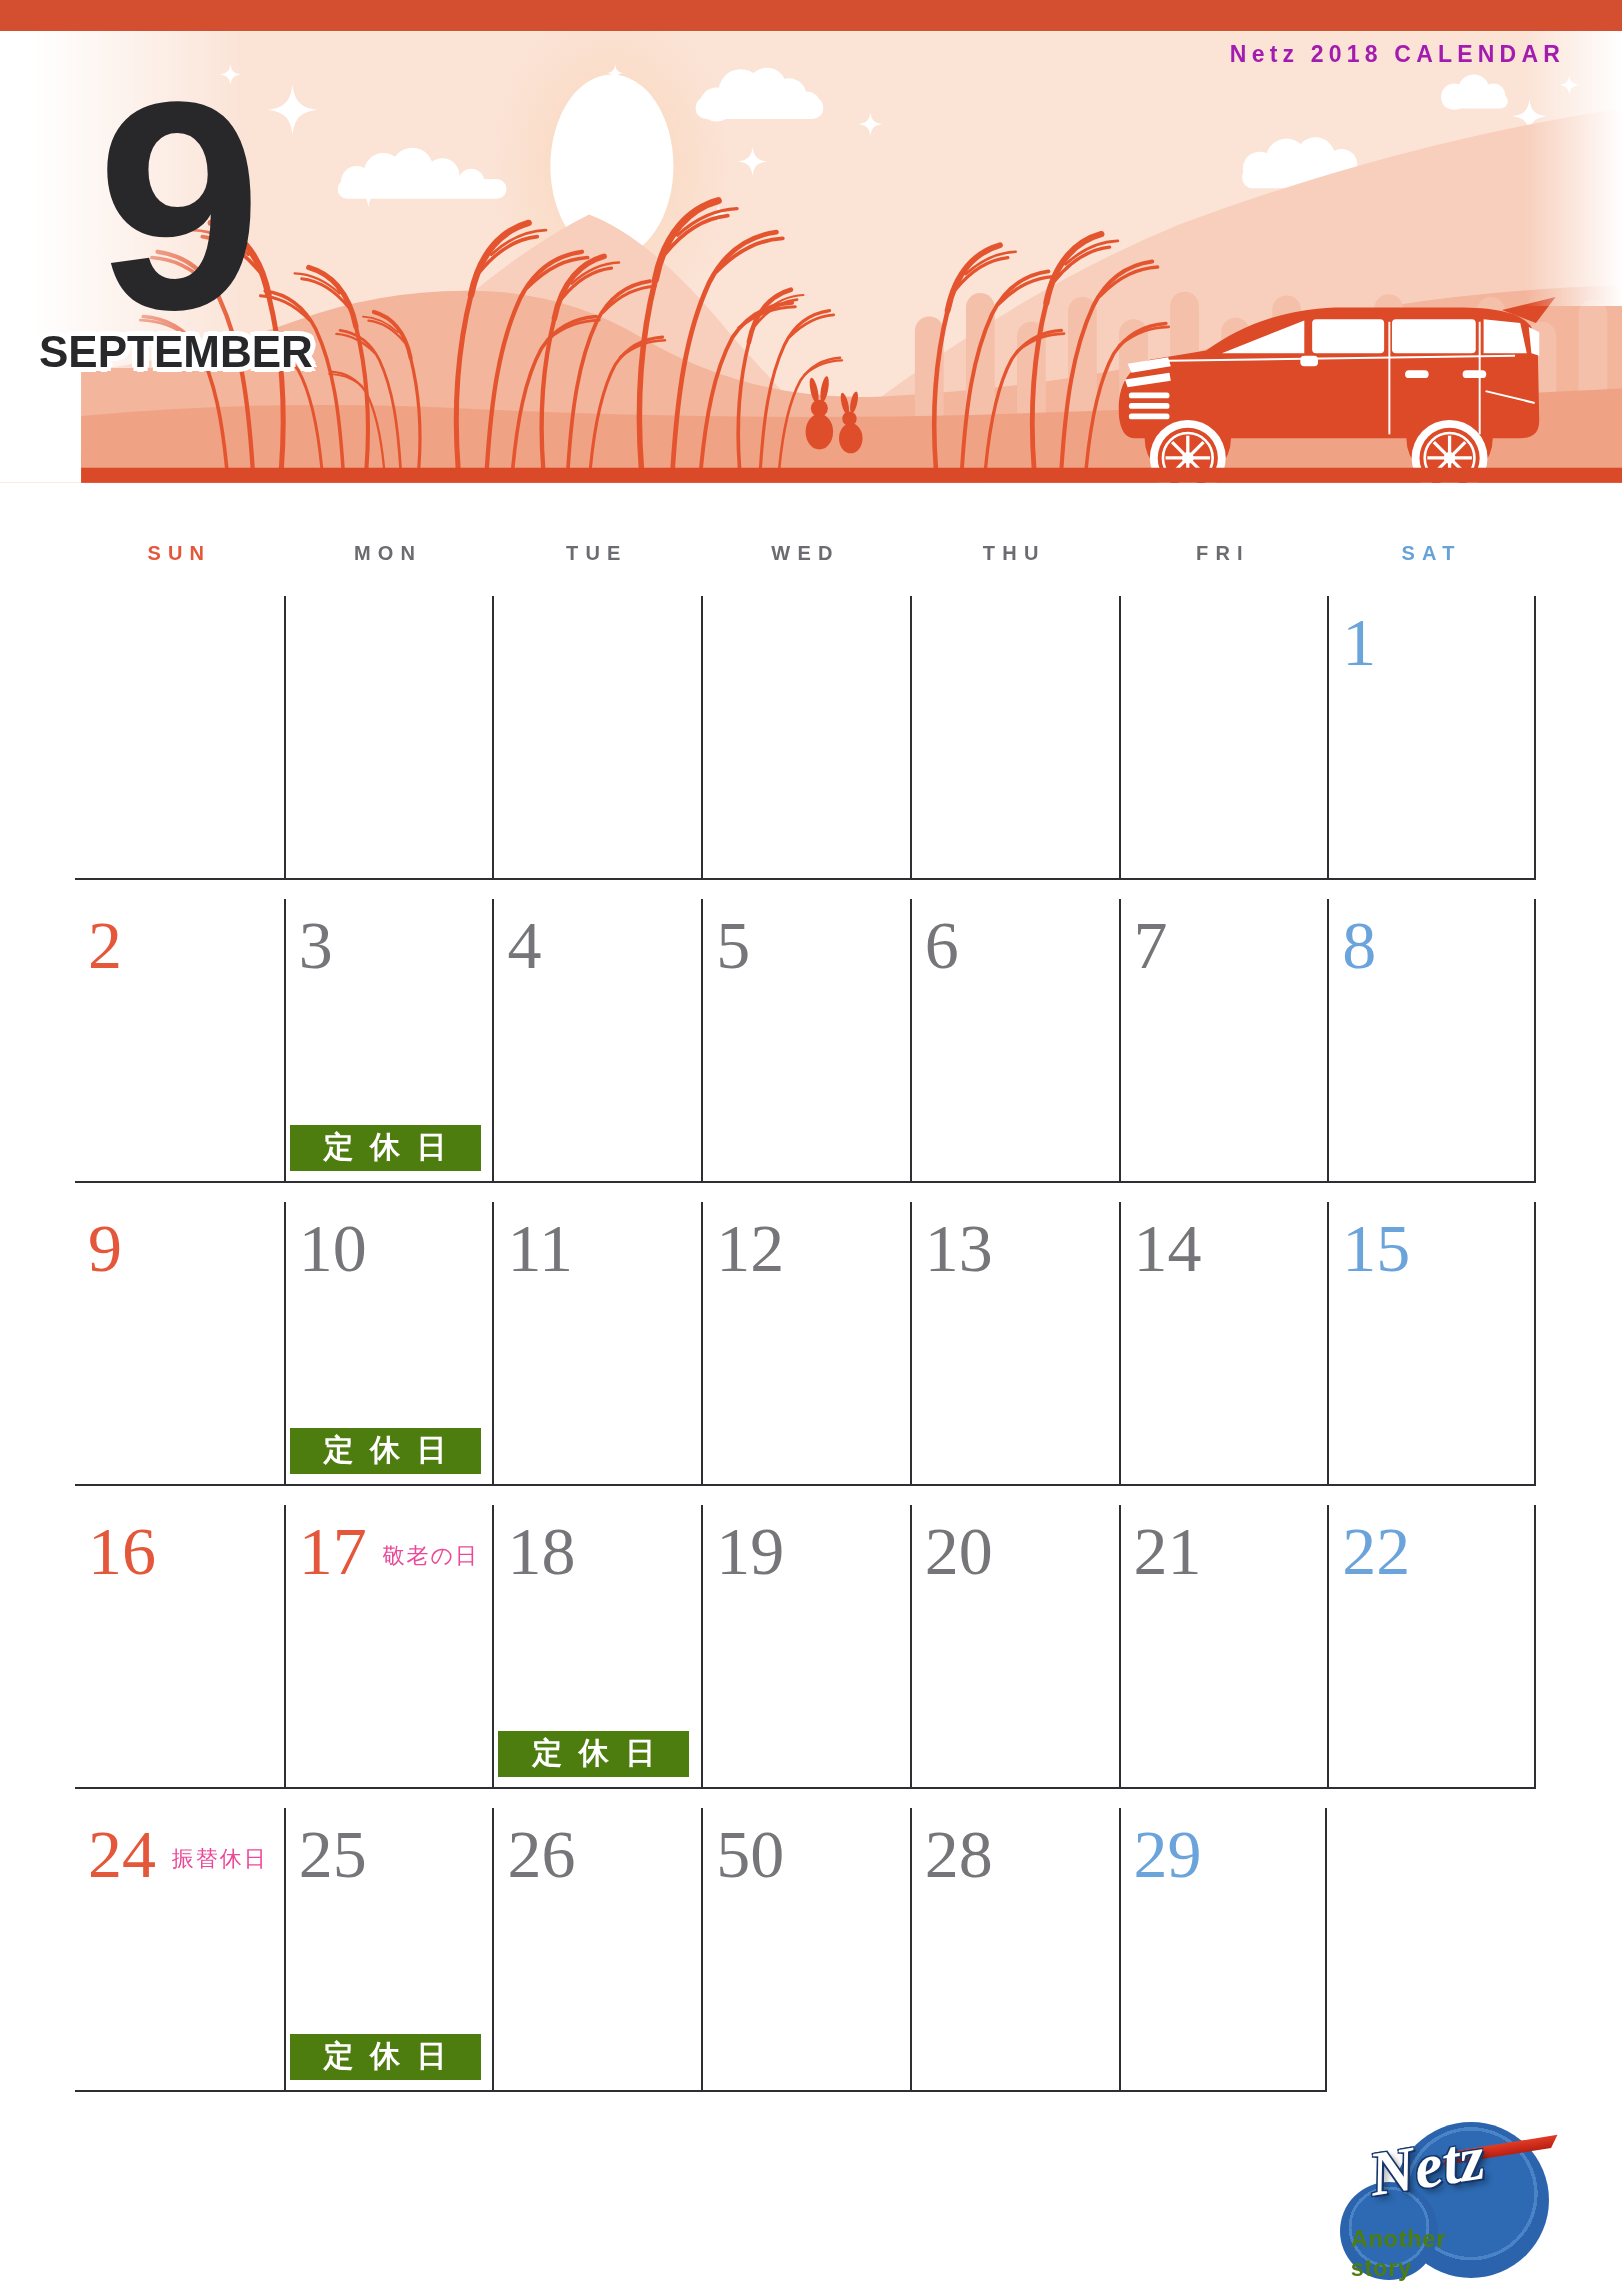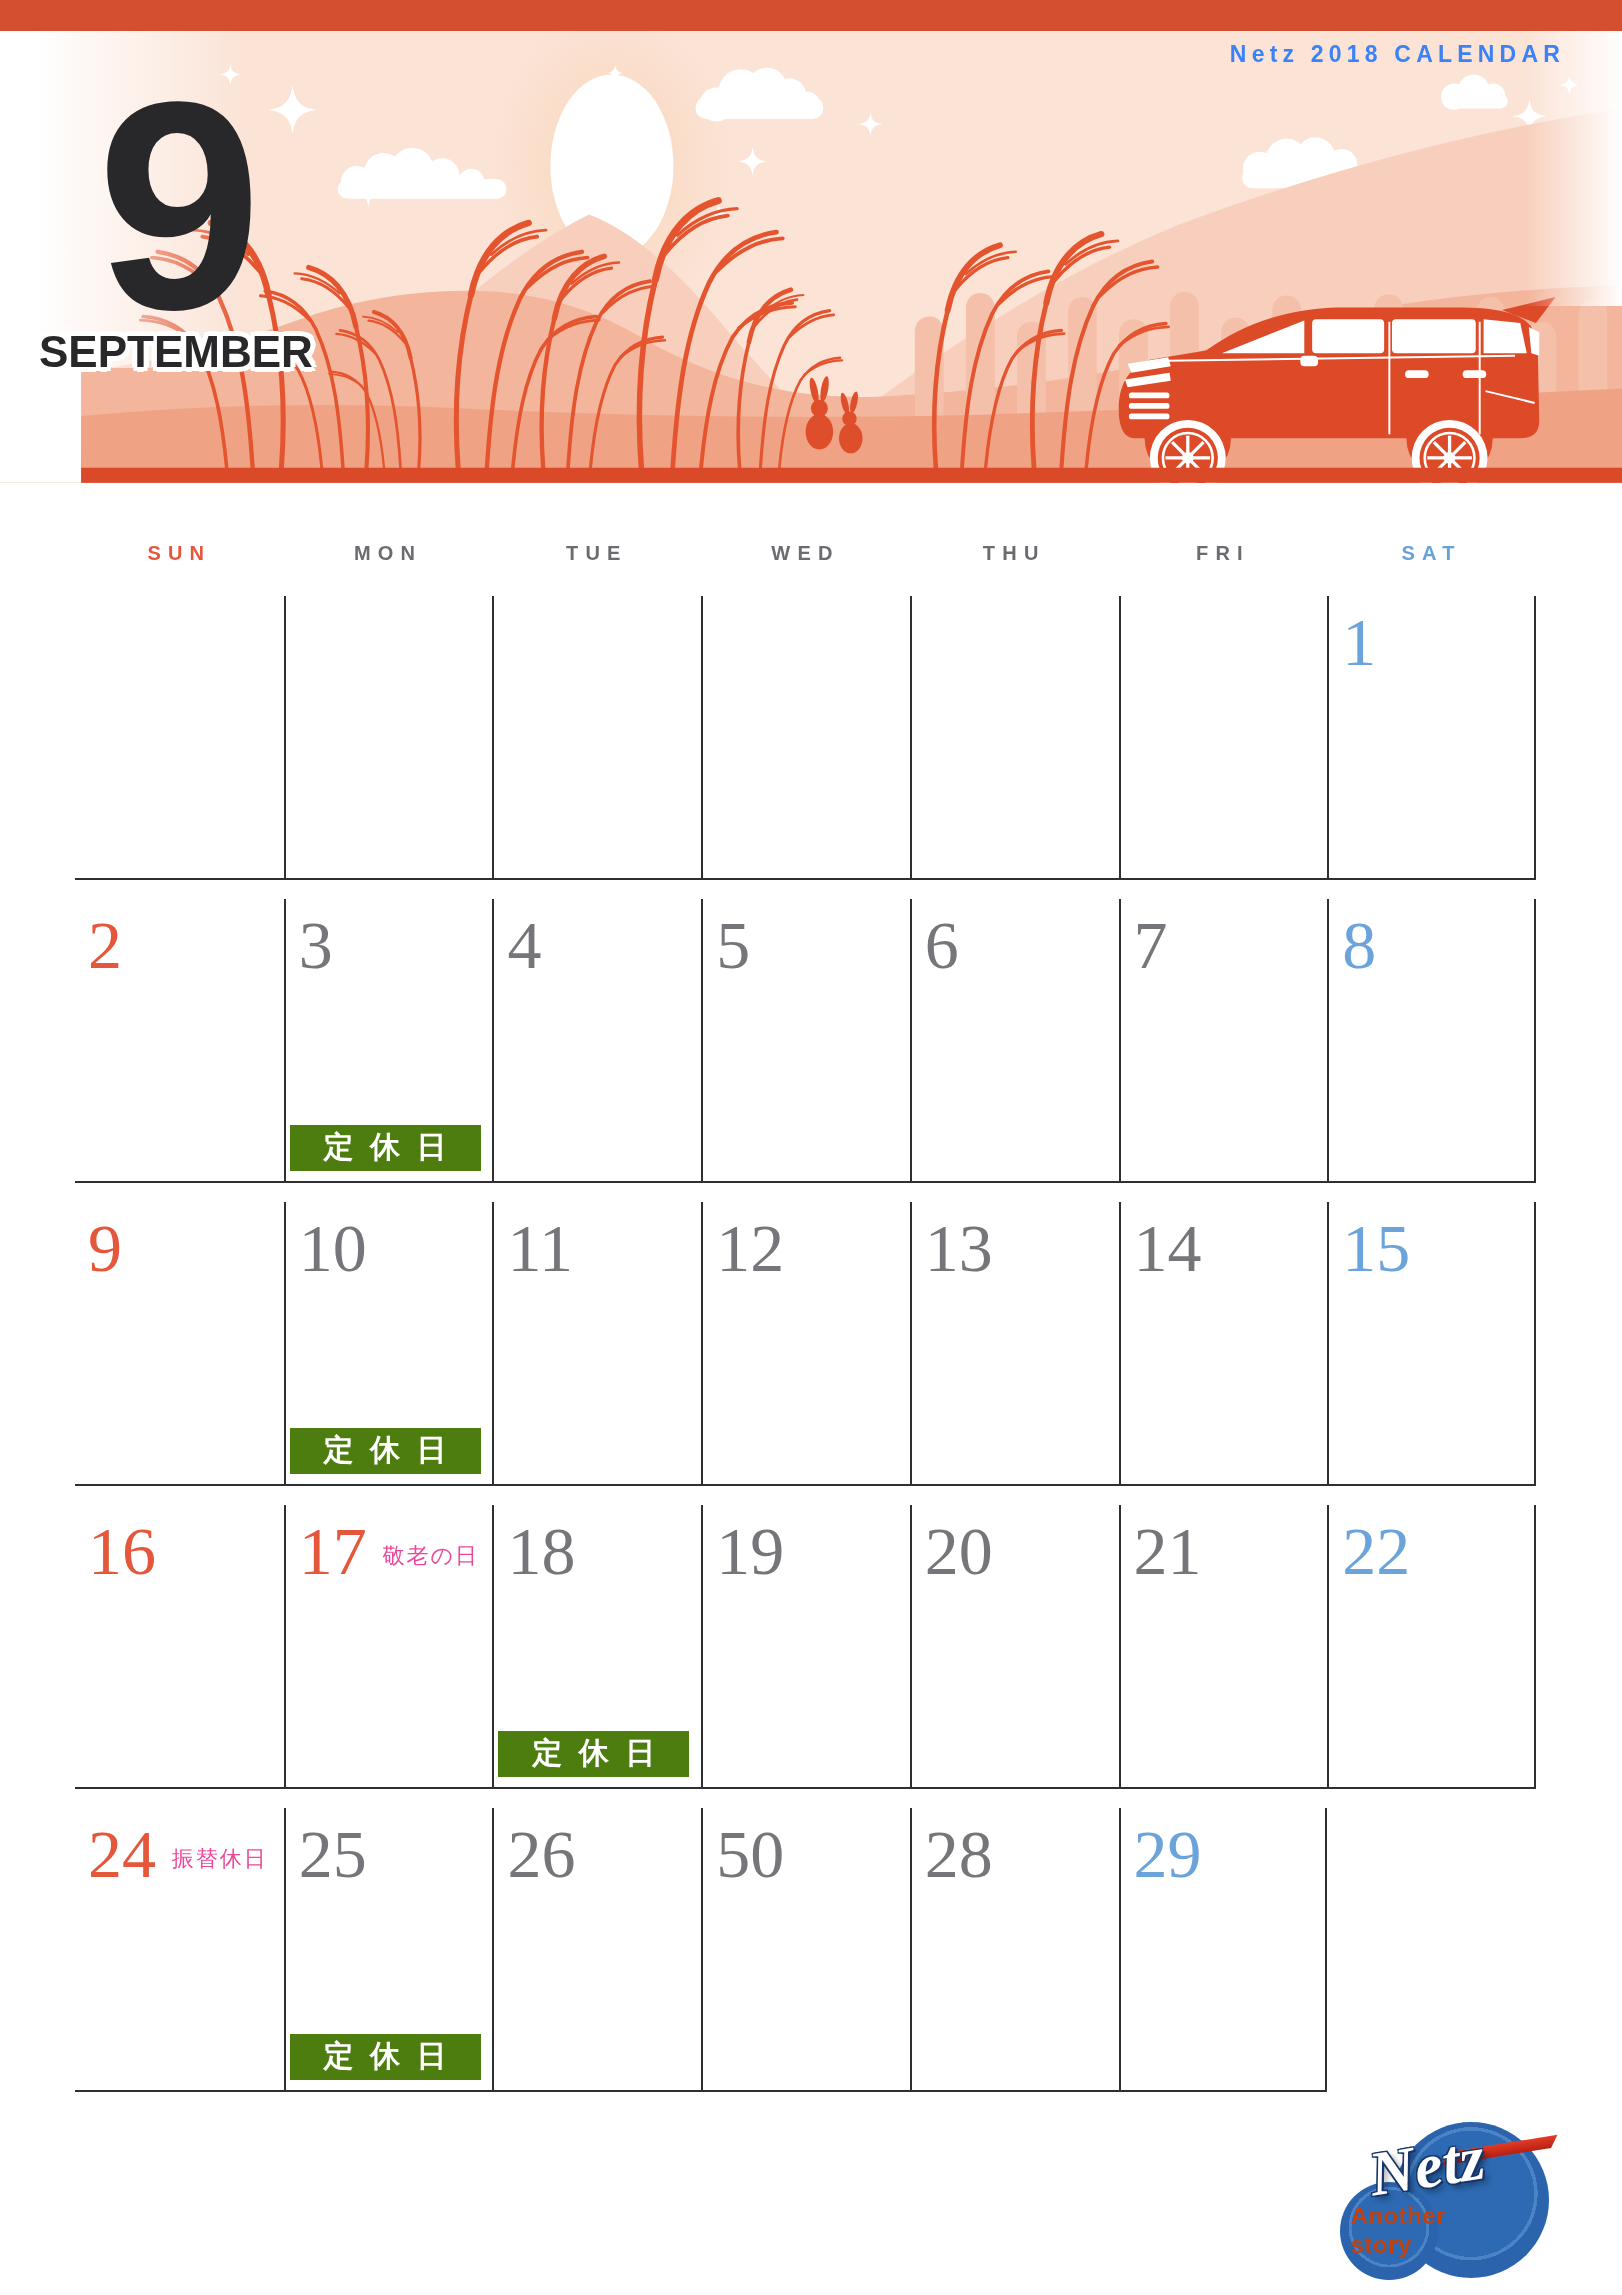--- a/index.html
+++ b/index.html
@@ -16,21 +16,21 @@
               background:linear-gradient(270deg,#fff 0%,rgba(255,255,255,0) 100%);}
   .mask-bl{position:absolute;left:0;top:335px;width:81px;height:116px;background:#fff;}
 
   .big-nine{position:absolute;left:97px;top:58px;font-size:296px;font-weight:bold;
             line-height:1;color:#28282A;letter-spacing:0;}
   .month-name{position:absolute;left:39px;top:327px;font-size:44px;font-weight:bold;
               letter-spacing:0px;color:#28282A;
               text-shadow:-5.2px 0 0 #fff,5.2px 0 0 #fff,0 -5.2px 0 #fff,0 5.2px 0 #fff,
                           -3.9px -3.9px 0 #fff,3.9px -3.9px 0 #fff,-3.9px 3.9px 0 #fff,3.9px 3.9px 0 #fff;}
   .brand-top{position:absolute;top:41px;right:58px;font-size:23px;font-weight:bold;
-             letter-spacing:5.2px;color:#3b82f6;}
+             letter-spacing:5.2px;color:#a21caf;}
 
   
   .weekdays{position:absolute;left:75px;top:542px;width:1461px;display:grid;
             grid-template-columns:repeat(7,1fr);}
   .weekdays span{text-align:center;font-size:20px;letter-spacing:7.2px;font-weight:bold;
                  color:#6B6B70;}
   .weekdays .sun{color:#E4573B;} .weekdays .sat{color:#66A1D8;}
 
   
   .grid{position:absolute;left:75px;top:596px;width:1461px;}
@@ -57,21 +57,21 @@
        background:radial-gradient(circle at 50% 46%, #2D6AB3 0 55%, #4A84C6 55% 58%, #2B64AD 58% 100%);}
   .logo .circle-small{position:absolute;left:5.2px;top:64px;width:98px;height:98px;border-radius:50%;
        background:radial-gradient(circle at 50% 46%, #2D6AB3 0 52%, #4A84C6 52% 56%, #2B64AD 56% 100%);}
   .logo .red-slash{position:absolute;left:110px;top:26px;width:110px;height:11.8px;
        background:linear-gradient(180deg,#E23B25,#B81F12);
        transform:rotate(-9deg) skewX(-35deg);}
   .logo .netz-text{position:absolute;left:34px;top:11.8px;font-family:"Liberation Serif",serif;
        font-style:italic;font-weight:bold;font-size:63px;color:#fff;transform:rotate(-9deg);
        text-shadow:2px 2px 0 #16366B,-1.3px -1.3px 0 #16366B,1.3px -1.3px 0 #16366B,
                    -1.3px 1.3px 0 #16366B,3.9px 4.6px 5.9px rgba(0,0,0,0.45);}
-  .logo .tagline{position:absolute;left:15.7px;top:84px;color:#c2410c;font-weight:bold;
+  .logo .tagline{position:absolute;left:15.7px;top:107px;color:#4d7c0f;font-weight:bold;
        font-size:23.6px;line-height:1.22;letter-spacing:0.7px;}
 </style>
 </head>
 <body>
 
 <div class="page">
 
   <div class="topbar"></div>
 
   <div class="banner">

